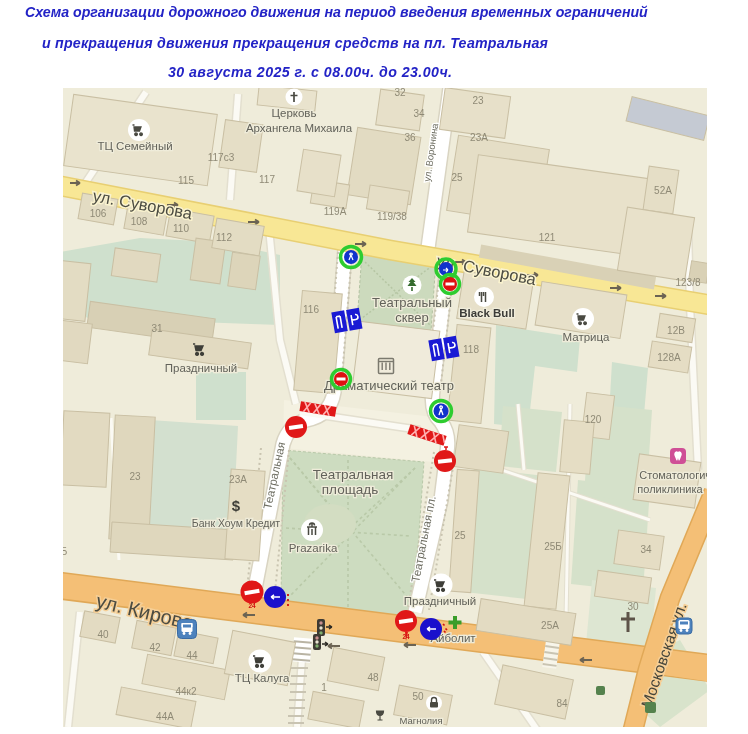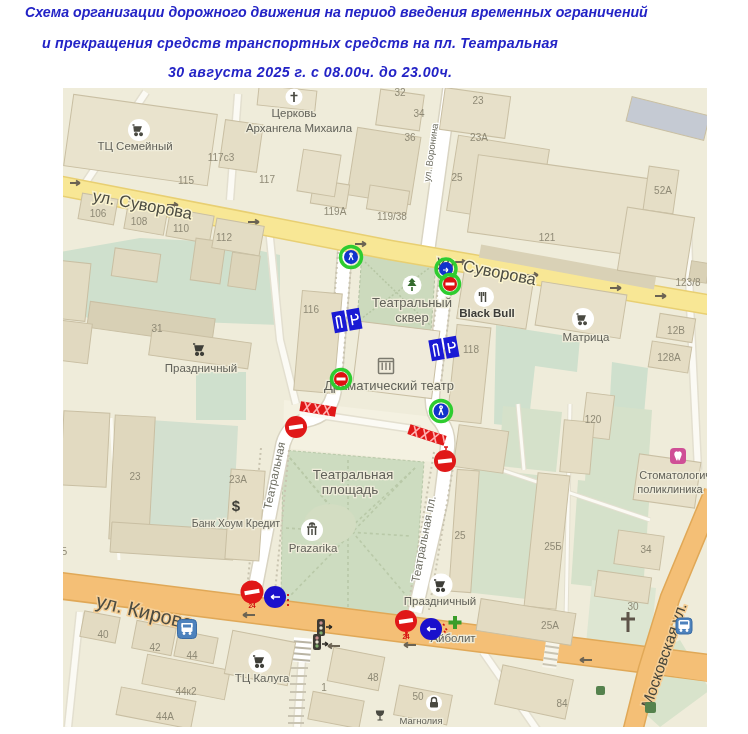--- a/index.html
+++ b/index.html
@@ -4,21 +4,21 @@
 <style>
   html,body{margin:0;padding:0;background:#fff;width:748px;height:734px;overflow:hidden;}
   .ttl{position:absolute;font-family:"Liberation Sans",sans-serif;font-weight:bold;font-style:italic;color:#2323c6;font-size:14.2px;white-space:nowrap;text-align:right;}
   #map{position:absolute;left:0;top:0;filter:blur(0.5px);}
 </style>
 </head>
 <body>
 
 <div class="ttl" style="left:25px;top:4px;">Схема организации дорожного движения на период введения временных ограничений</div>
 
-<div class="ttl" style="left:42px;top:35px;letter-spacing:0.22px;">и прекращения средств транспортных средств на пл. Театральная</div>
+<div class="ttl" style="left:42px;top:35px;letter-spacing:0.22px;">и прекращения движения прекращения средств на пл. Театральная</div>
 
 <div class="ttl" style="left:168px;top:64px;letter-spacing:0.44px;">30 августа 2025 г. с 08.00ч. до 23.00ч.</div>
 <svg id="map" width="748" height="734" viewBox="0 0 748 734" font-family="Liberation Sans, sans-serif">
 <defs>
   <clipPath id="mapclip">
         <rect x="63" y="88" width="644" height="639"></rect>
       </clipPath>
 </defs>
 <g clip-path="url(#mapclip)">
 

